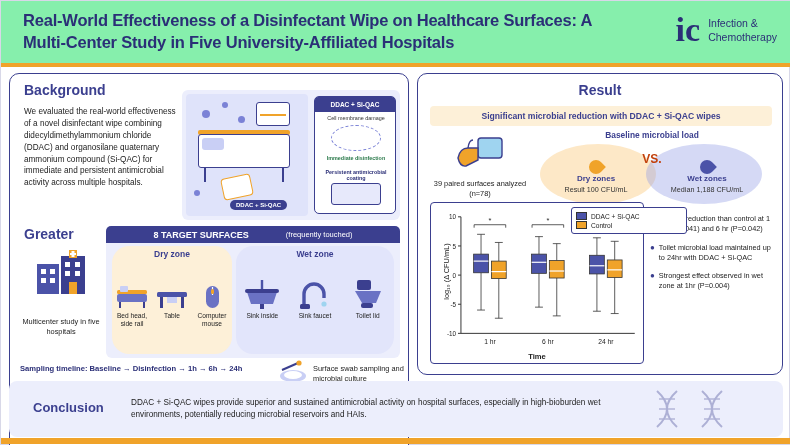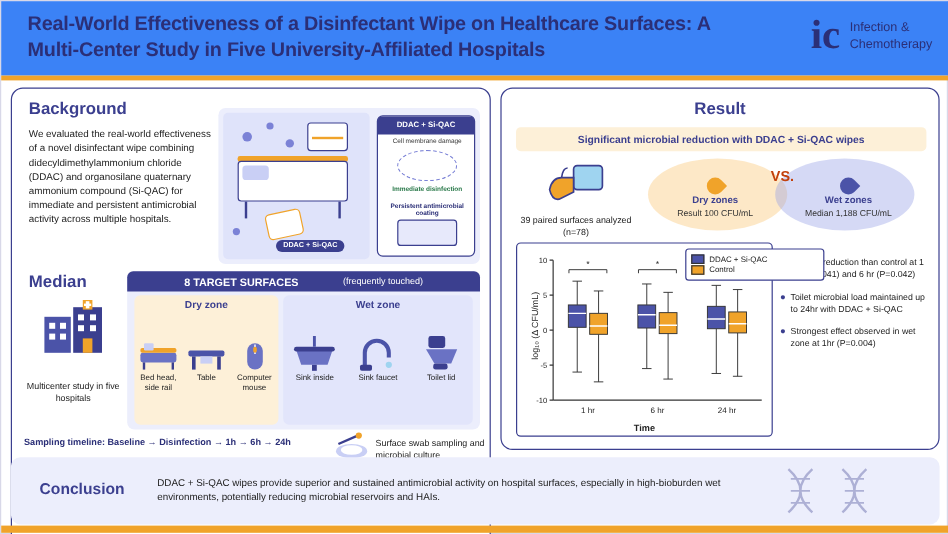--- a/index.html
+++ b/index.html
@@ -12,21 +12,21 @@
   }
   .poster {
     position: relative;
     width: 790px; height: 445px;
     background: #ffffff;
     border: 1px solid #d8d8e8;
   }
   
   .header {
     position: absolute; left:0; top:0; width:790px; height:62px;
-    background:#3b82f6;
+    background:#86efac;
     display:flex; align-items:center;
   }
   .header-title {
     margin-left: 22px;
     width: 600px;
     font-size: 16.5px;
     font-weight: bold;
     color: #2b2f77;
     line-height: 1.32;
     letter-spacing: -0.2px;
@@ -142,21 +142,21 @@
     background:#eceefc; border-radius:6px;
   }
   .surfaces-head {
     position:absolute; left:0; top:0; width:100%; height:17px;
     background:#3b3f8f; color:#fff; border-radius:5px 5px 0 0;
     font-size:9px; font-weight:bold;
     display:flex; align-items:center; justify-content:center; gap:5px;
   }
   .surfaces-head .sub { font-weight:normal; font-size:7.5px;margin-left:32px; }
   .zone {
-    position:absolute; top:20px; height:108px; border-radius:5px;
+    position:absolute; top:20px; height:108px; border-radius:17px;
   }
   .zone-dry { left:6px; width:120px; background:#fdf0d8; }
   .zone-wet { left:130px; width:158px; background:#e2e5fb; }
   .zone-label {
     position:absolute; top:3px; left:0; width:100%;
     text-align:center; font-size:8.5px; font-weight:bold; color:#3b3f8f;
   }
   .items { position:absolute; top:18px; left:0; width:100%; display:flex; }
   .item { flex:1; text-align:center; }
   .item-icon {
@@ -319,21 +319,21 @@
         <div class="callout-head">DDAC + Si-QAC</div>
         <div class="callout-l1">Cell membrane damage</div>
         <div class="cell-art"></div>
         <div class="callout-l2">Immediate disinfection</div>
         <div class="callout-l3">Persistent antimicrobial coating</div>
         <div class="callout-wipe"></div>
       </div>
       <div class="tag-ddac">DDAC + Si-QAC</div>
     </div>
 
-    <div class="sec-title methods-title">Median</div>
+    <div class="sec-title methods-title">Greater</div>
 
     <div class="multicenter">
       <div class="hospital-icon">
         <svg width="56" height="46" viewBox="0 0 56 46">
           <rect x="4" y="14" width="22" height="30" fill="#4b53a8"></rect>
           <rect x="28" y="6" width="24" height="38" fill="#3b3f8f"></rect>
           <rect x="36" y="0" width="8" height="8" fill="#f0a32a"></rect>
           <rect x="38.5" y="1" width="3" height="6" fill="#fff"></rect>
           <rect x="37" y="3" width="6" height="2" fill="#fff"></rect>
           <rect x="8" y="19" width="5" height="5" fill="#fff"></rect>
@@ -461,20 +461,21 @@
         <svg width="52" height="38" viewBox="0 0 52 38">
           <rect x="24" y="6" width="24" height="20" rx="3" fill="#9fd4f0" stroke="#3b3f8f" stroke-width="1.4"></rect>
           <path d="M4 26 q2 -10 10 -10 l10 0 l0 12 l-12 6 q-6 1 -8 -8 z" fill="#f0a32a" stroke="#3b3f8f" stroke-width="1.4"></path>
           <path d="M14 16 q1 -8 5 -8" stroke="#3b3f8f" stroke-width="1.4" fill="none"></path>
         </svg>
       </div>
       <div class="paired-text">39 paired surfaces analyzed (n=78)</div>
     </div>
 
     <div class="baseline">
+      <div class="baseline-title">Baseline microbial load</div>
       <div class="venn">
         <div class="venn-circle venn-left"></div>
         <div class="venn-circle venn-right"></div>
         <div class="venn-col l">
           <div class="drop orange"></div>
           <div class="venn-h" style="margin-top:26px;">Dry zones</div>
           <div class="venn-s" style="margin-top:2px;">Result 100 CFU/mL</div>
         </div>
         <div class="venn-vs">VS.</div>
         <div class="venn-col r">

